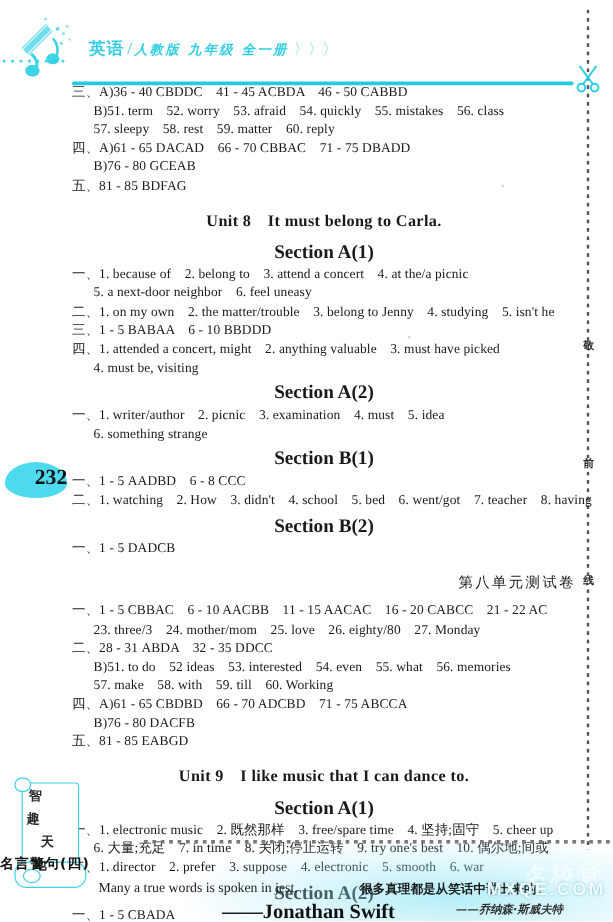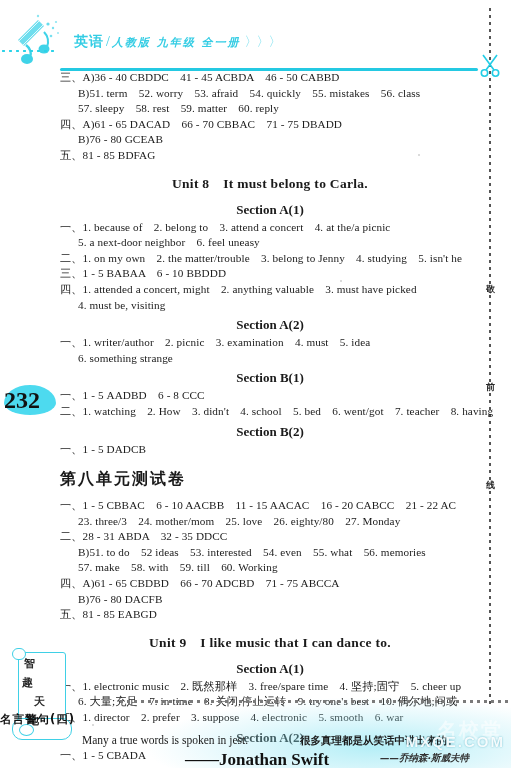--- a/index.html
+++ b/index.html
@@ -33,30 +33,30 @@
   .scissors{position:absolute;left:478px;top:52px;width:24px;height:26px;color:#22cde6;}
   .vmark{position:absolute;left:484px;width:13px;font-family:"DejaVu Sans", sans-serif;
          font-size:9px;font-weight:bold;color:#2b2b2b;background:#fff;text-align:center;line-height:11px;}
   .vmark.m1{top:284px;}
   .vmark.m2{top:382px;}
   .vmark.m3{top:480px;}
 
   
   .pageno-blob{position:absolute;left:4px;top:385px;width:52px;height:30px;
                background:#2ed3ec;border-radius:50% 50% 50% 50%/60% 60% 40% 40%;opacity:.85;}
-  .pageno{position:absolute;left:4px;top:387px;width:52px;text-align:left;
-          font-family:"Liberation Serif", serif;font-size:24px;font-weight:bold;color:#111;}
+  .pageno{position:absolute;left:4px;top:387px;width:52px;text-align:right;
+          font-family:"Liberation Serif", serif;font-size:18px;font-weight:bold;color:#111;}
 
   
   .content{position:absolute;left:60px;top:70px;width:420px;}
   .line{font-size:11.2px;line-height:15.6px;white-space:nowrap;letter-spacing:.1px;}
   .line.ind{padding-left:18px;}
   .unit-title{text-align:center;font-size:13.5px;font-weight:bold;margin:11px 0 9px 0;letter-spacing:.3px;}
-  .sec-title{text-align:center;font-size:13px;font-weight:bold;margin:4px 0 2px 0;}
-  .cn-title{text-align:left;font-family:"DejaVu Sans", sans-serif;font-size:16px;font-weight:bold;margin:12px 0 8px 0;letter-spacing:2px;}
+  .sec-title{text-align:center;font-size:16px;font-weight:bold;margin:4px 0 2px 0;}
+  .cn-title{text-align:right;font-family:"DejaVu Sans", sans-serif;font-size:12px;font-weight:normal;margin:12px 0 8px 0;letter-spacing:2px;}
 
   
   .footer{position:absolute;left:0;top:690px;width:511px;height:78px;}
   .foot-wash{position:absolute;left:150px;top:8px;width:361px;height:70px;
     background:radial-gradient(ellipse at 62% 70%, rgba(120,225,240,.55) 0%, rgba(160,232,245,.28) 45%, rgba(255,255,255,0) 72%);}
   .foot-dots{position:absolute;left:120px;top:10px;width:391px;height:3px;
              background-image:linear-gradient(to right,#7a7a7a 0 3px,transparent 3px 7px);
              background-size:7px 3px;}
   .scroll-badge{position:absolute;left:8px;top:-44px;width:66px;height:104px;}
   .scroll-body{position:absolute;left:10px;top:6px;width:46px;height:78px;border:1.6px solid #3fd0e6;border-radius:3px;background:#fff;}

